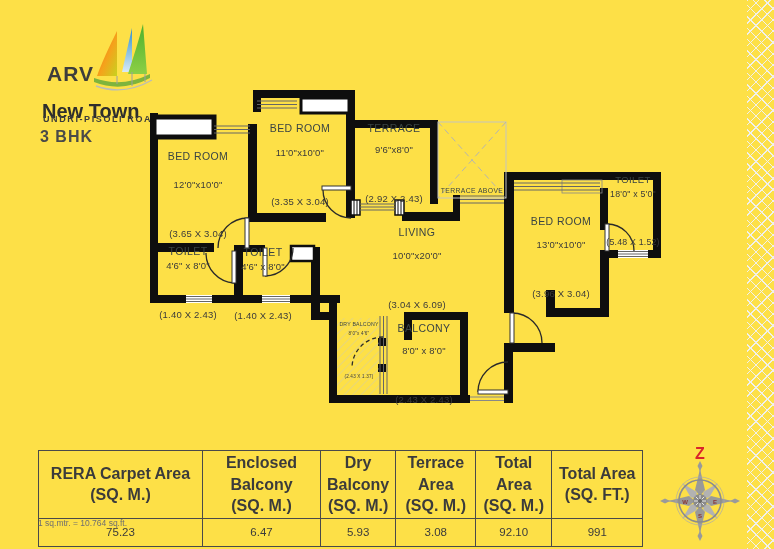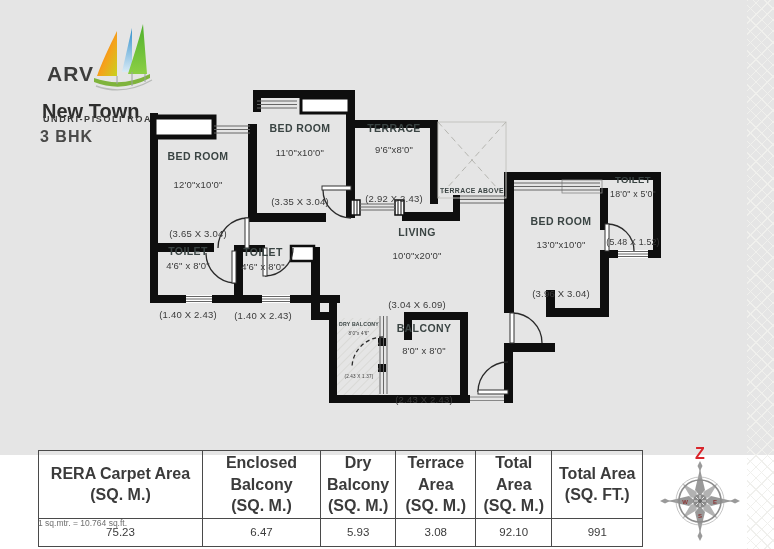--- a/index.html
+++ b/index.html
@@ -1,17 +1,17 @@
 <!DOCTYPE html>
 <html><head>
 <meta charset="utf-8">
 <style>
   html,body{margin:0;padding:0;background:#fff;}
   body{width:774px;height:549px;overflow:hidden;font-family:"Liberation Sans",sans-serif;}
-  #canvas{position:relative;width:774px;height:455px;background:#e5e5e5;}
+  #canvas{position:relative;width:774px;height:549px;background:#fde047;}
 
   
   .edge-pattern{
     position:absolute;right:0;top:0;width:27px;height:549px;
     background:
       repeating-linear-gradient(45deg, #f0f0ed 0 1px, transparent 1px 8px),
       repeating-linear-gradient(135deg, #f0f0ed 0 1px, transparent 1px 8px);
   }
 
   
@@ -19,21 +19,21 @@
   .brand-arv{position:absolute;left:7px;top:48px;font-size:21px;font-weight:700;color:#3d3d3c;letter-spacing:1px;}
   .brand-title{position:absolute;left:2px;top:70px;font-size:20px;font-weight:700;color:#2e2e2d;letter-spacing:0px;margin-top:16px;}
   .brand-sub{position:absolute;left:3px;top:100px;font-size:9px;font-weight:700;color:#3c3c3b;letter-spacing:1.6px;}
   .plan-type{position:absolute;left:40px;top:128px;font-size:16px;font-weight:700;color:#4a4a49;letter-spacing:1px;}
 
   
   #plan-svg{position:absolute;left:0;top:0;}
 
   
   .rlabel{position:absolute;transform:translate(-50%,-50%);white-space:nowrap;text-align:center;}
-  .rname{font-size:10.5px;font-weight:700;color:#3a4443;letter-spacing:.4px;margin-top:48px;}
+  .rname{font-size:10.5px;font-weight:400;color:#3a4443;letter-spacing:.4px;margin-top:48px;}
   .rdim{font-size:9.5px;font-weight:500;color:#3a3a3a;letter-spacing:.2px;margin-top:38px;}
   .tiny .rname{font-size:5.2px;letter-spacing:.2px;}
   .tiny .rdim{font-size:4.6px;}
   .small .rname{font-size:6.8px;letter-spacing:.4px;}
 
   
   table.area{position:absolute;left:38px;top:450px;border-collapse:collapse;table-layout:fixed;}
   table.area th, table.area td{border:1.5px solid #4a4a4a;text-align:center;vertical-align:middle;color:#3b3b3b;}
   table.area th{height:36px;font-size:16px;font-weight:700;line-height:1.35;padding:1px 6px;}
   table.area td{height:25px;font-size:11.5px;font-weight:400;}

